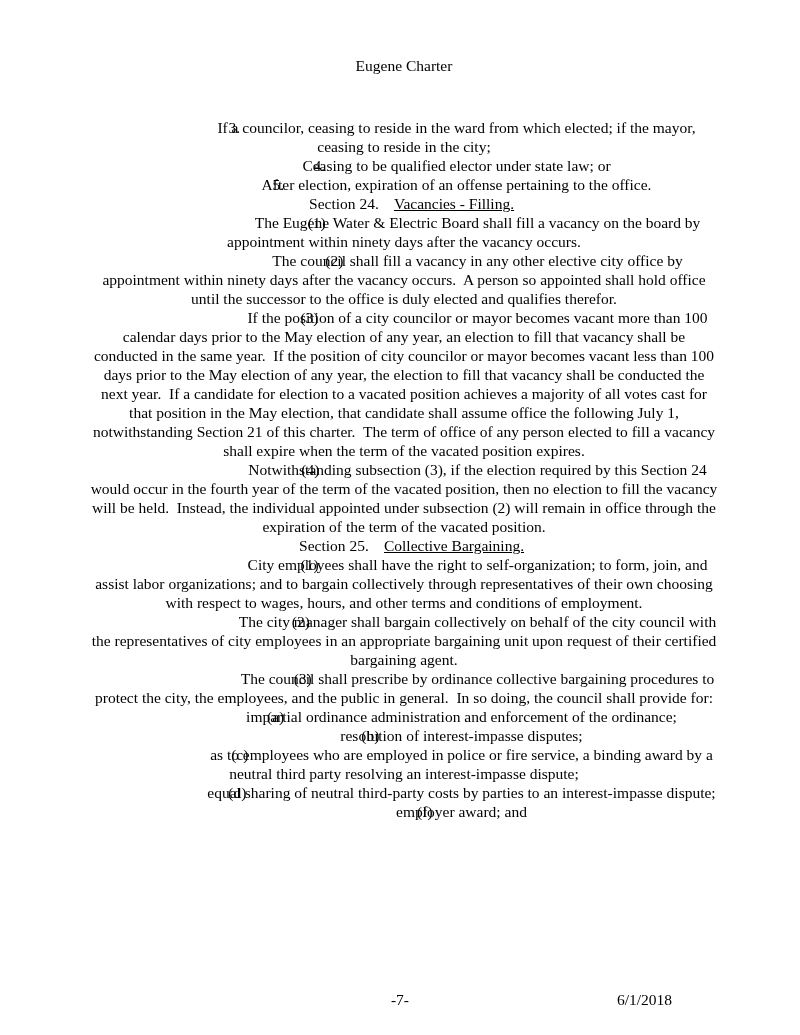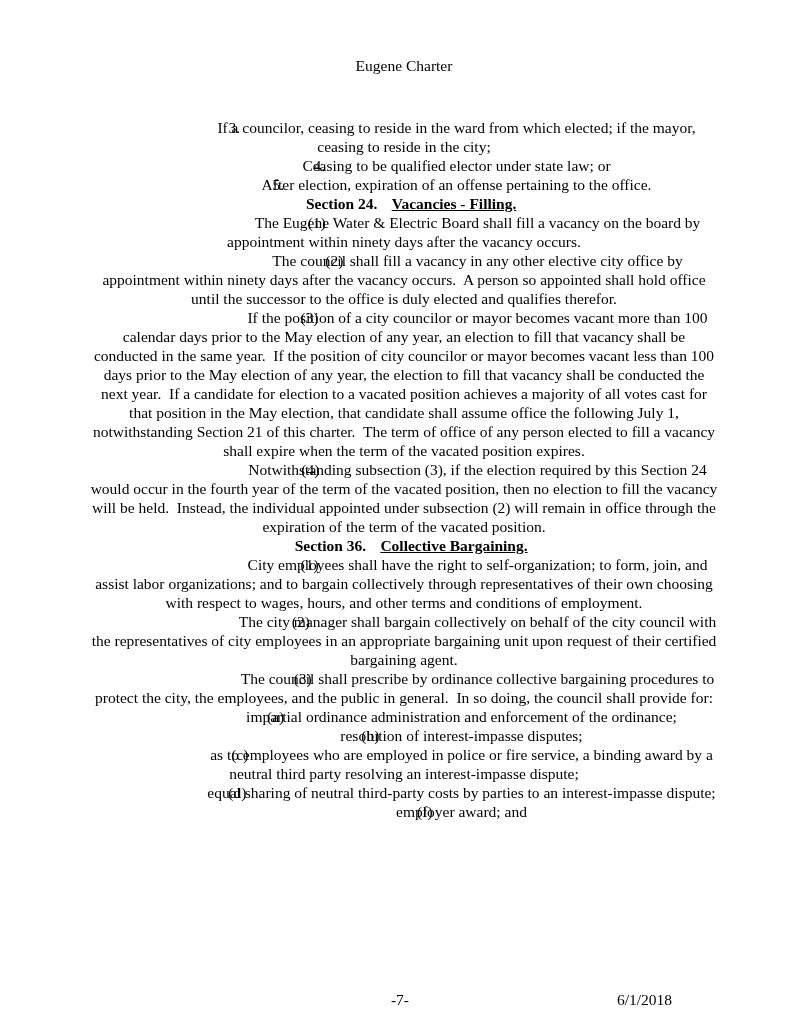--- a/index.html
+++ b/index.html
@@ -36,21 +36,21 @@
     display: inline-block;
     width: 47px;
   }
   
   .style-list-deep { margin-left: 135px; text-indent: 58px; }
   
   .style-para { text-indent: 100px; }
   
   .style-list-letter { margin-left: 100px; text-indent: 68px; }
   
-  .style-section { margin-top: 19px; font-weight: bold; }
+  .style-section { margin-top: 19px; }
   .sec-label { display: inline-block; width: 100px; }
   .sec-title { text-decoration: underline; }
   .footer {
     position: absolute;
     left: 0;
     right: 0;
     bottom: 26px;
     text-align: center;
   }
   .footer-date {
@@ -66,21 +66,21 @@
 
   <div id="content">
       <p class="block style-list-deep"><span class="marker">3.</span><span>If a councilor, ceasing to reside in the ward from which elected; if the mayor, ceasing to reside in the city;</span></p>
       <p class="block style-list-deep"><span class="marker">4.</span><span>Ceasing to be qualified elector under state law; or</span></p>
       <p class="block style-list-deep"><span class="marker">5.</span><span>After election, expiration of an offense pertaining to the office.</span></p>
       <p class="block style-section"><span class="sec-label">Section 24.</span><span class="sec-title">Vacancies - Filling.</span></p>
       <p class="block style-para"><span class="marker">(1)</span><span>The Eugene Water &amp; Electric Board shall fill a vacancy on the board by appointment within ninety days after the vacancy occurs.</span></p>
       <p class="block style-para"><span class="marker">(2)</span><span>The council shall fill a vacancy in any other elective city office by appointment within ninety days after the vacancy occurs.  A person so appointed shall hold office until the successor to the office is duly elected and qualifies therefor.</span></p>
       <p class="block style-para"><span class="marker">(3)</span><span>If the position of a city councilor or mayor becomes vacant more than 100 calendar days prior to the May election of any year, an election to fill that vacancy shall be conducted in the same year.  If the position of city councilor or mayor becomes vacant less than 100 days prior to the May election of any year, the election to fill that vacancy shall be conducted the next year.  If a candidate for election to a vacated position achieves a majority of all votes cast for that position in the May election, that candidate shall assume office the following July 1, notwithstanding Section 21 of this charter.  The term of office of any person elected to fill a vacancy shall expire when the term of the vacated position expires.</span></p>
       <p class="block style-para"><span class="marker">(4)</span><span>Notwithstanding subsection (3), if the election required by this Section 24 would occur in the fourth year of the term of the vacated position, then no election to fill the vacancy will be held.  Instead, the individual appointed under subsection (2) will remain in office through the expiration of the term of the vacated position.</span></p>
-      <p class="block style-section"><span class="sec-label">Section 36.</span><span class="sec-title">Collective Bargaining.</span></p>
+      <p class="block style-section"><span class="sec-label">Section 25.</span><span class="sec-title">Collective Bargaining.</span></p>
       <p class="block style-para"><span class="marker">(1)</span><span>City employees shall have the right to self-organization; to form, join, and assist labor organizations; and to bargain collectively through representatives of their own choosing with respect to wages, hours, and other terms and conditions of employment.</span></p>
       <p class="block style-para"><span class="marker">(2)</span><span>The city manager shall bargain collectively on behalf of the city council with the representatives of city employees in an appropriate bargaining unit upon request of their certified bargaining agent.</span></p>
       <p class="block style-para"><span class="marker">(3)</span><span>The council shall prescribe by ordinance collective bargaining procedures to protect the city, the employees, and the public in general.  In so doing, the council shall provide for:</span></p>
       <p class="block style-list-letter"><span class="marker">(a)</span><span>impartial ordinance administration and enforcement of the ordinance;</span></p>
       <p class="block style-list-letter"><span class="marker">(b)</span><span>resolution of interest-impasse disputes;</span></p>
       <p class="block style-list-letter"><span class="marker">(c)</span><span>as to employees who are employed in police or fire service, a binding award by a neutral third party resolving an interest-impasse dispute;</span></p>
       <p class="block style-list-letter"><span class="marker">(d)</span><span>equal sharing of neutral third-party costs by parties to an interest-impasse dispute;</span></p>
       <p class="block style-list-letter"><span class="marker">(f)</span><span>employer award; and</span></p>
     </div>
 </div>

